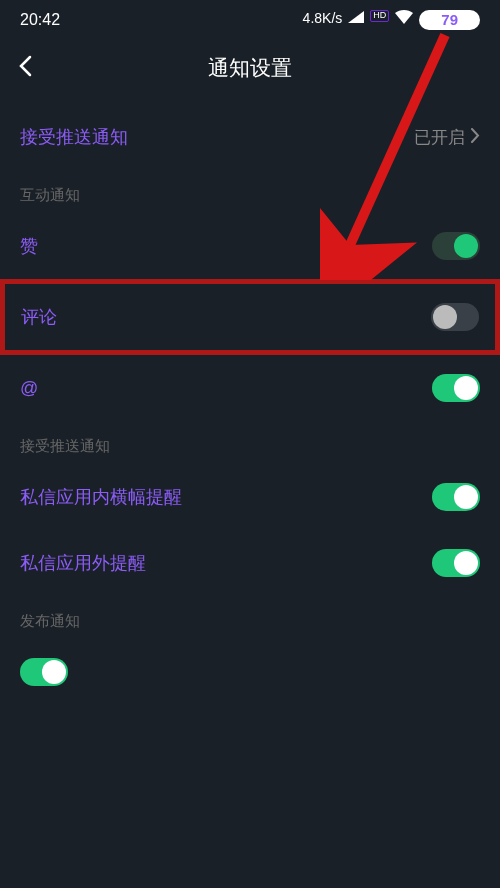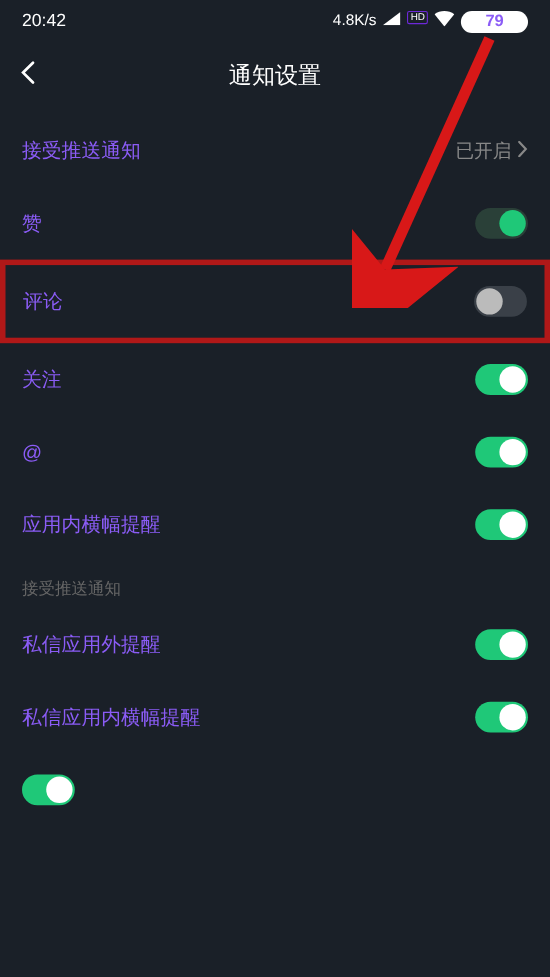--- a/index.html
+++ b/index.html
@@ -191,74 +191,64 @@
     <span class="row-value">
       <span>已开启</span>
       <span class="chevron">
         <svg width="9" height="15" viewBox="0 0 9 15">
             <path d="M1 1 L7 7.5 L1 14" stroke="#888" stroke-width="2" fill="none" stroke-linecap="round"></path>
           </svg>
       </span>
     </span>
   </div>
 
+  <div class="section-header">互动通知</div>
 
   <div class="row">
     <span class="row-label">赞</span>
     <div class="toggle on-green">
         <div class="toggle-knob"></div>
       </div>
   </div>
 
   <div class="highlight-box">
     <div class="row">
       <span class="row-label">评论</span>
       <div class="toggle off">
           <div class="toggle-knob"></div>
         </div>
     </div>
   </div>
 
-  <div class="row">
-    <span class="row-label">关注</span>
-    <div class="toggle on">
-        <div class="toggle-knob"></div>
-      </div>
-  </div>
 
   <div class="row">
     <span class="row-label">@</span>
     <div class="toggle on">
         <div class="toggle-knob"></div>
       </div>
   </div>
 
-  <div class="row">
-    <span class="row-label">应用内横幅提醒</span>
-    <div class="toggle on">
-        <div class="toggle-knob"></div>
-      </div>
-  </div>
 
   <div class="section-header">接受推送通知</div>
 
   <div class="row">
+    <span class="row-label">私信应用内横幅提醒</span>
+    <div class="toggle on">
+        <div class="toggle-knob"></div>
+      </div>
+  </div>
+
+  <div class="row">
     <span class="row-label">私信应用外提醒</span>
     <div class="toggle on">
         <div class="toggle-knob"></div>
       </div>
   </div>
 
-  <div class="row">
-    <span class="row-label">私信应用内横幅提醒</span>
-    <div class="toggle on">
-        <div class="toggle-knob"></div>
-      </div>
-  </div>
-
+  <div class="section-header">发布通知</div>
 
   <div class="row">
     <div class="toggle on">
         <div class="toggle-knob"></div>
       </div>
   </div>
 
 </div>
 
 <svg class="arrow-overlay" width="160" height="250" viewBox="0 0 160 250">

